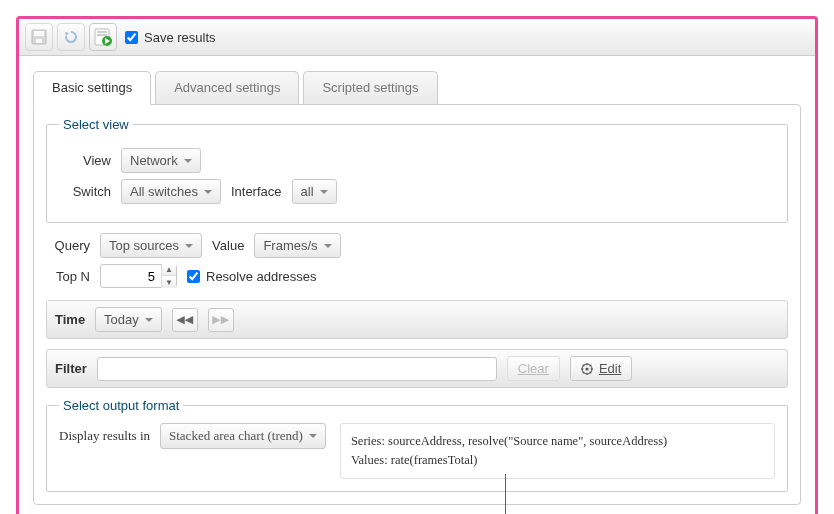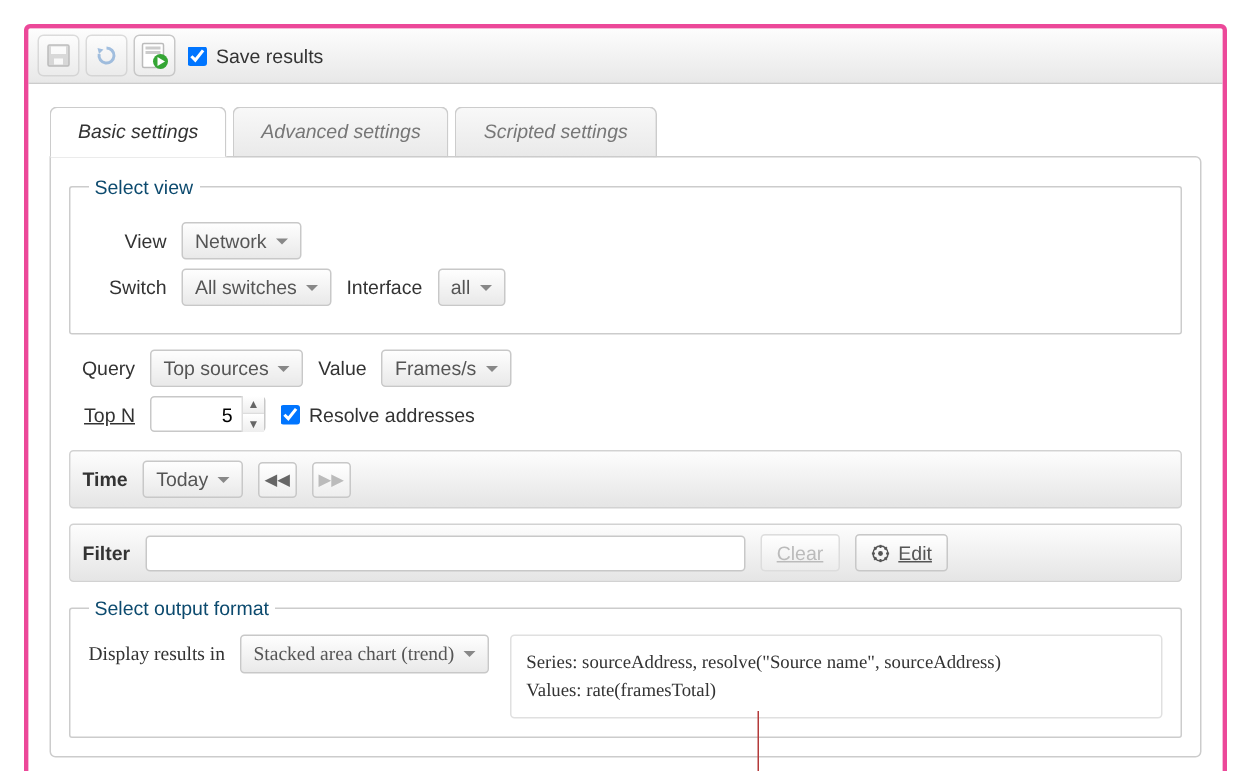--- a/index.html
+++ b/index.html
@@ -48,21 +48,20 @@
   .tab {
     padding: 8px 18px 9px;
     border: 1px solid #ccc;
     border-bottom: none;
     border-radius: 5px 5px 0 0;
     background: linear-gradient(#f8f8f8,#e9e9e9);
     color: #777;
     position: relative;
     top: 1px;
     cursor: pointer;
-    font-style: italic;
   }
   .tab.active {
     background: #fff;
     color: #333;
     border-bottom: 1px solid #fff;
     z-index: 2;
   }
   .panel {
     border: 1px solid #ccc;
     border-radius: 0 4px 4px 4px;
@@ -250,21 +249,21 @@
           <span>Top sources</span>
           <span class="caret"></span>
         </span>
         <span class="lbl" style="min-width:auto;">Value</span>
         <span class="dd">
           <span>Frames/s</span>
           <span class="caret"></span>
         </span>
       </div>
       <div class="row" style="margin-left:2px; margin-bottom:12px;">
-        <span class="lbl" style="min-width:42px;text-decoration:underline;">Top N</span>
+        <span class="lbl" style="min-width:42px;">Top N</span>
         <span class="spin">
           <input type="text" value="5" style="">
           <span class="steppers">
             <span>▲</span>
             <span>▼</span>
           </span>
         </span>
         <label class="chk">
           <input type="checkbox" checked="" style="">
           <span>Resolve addresses</span>

